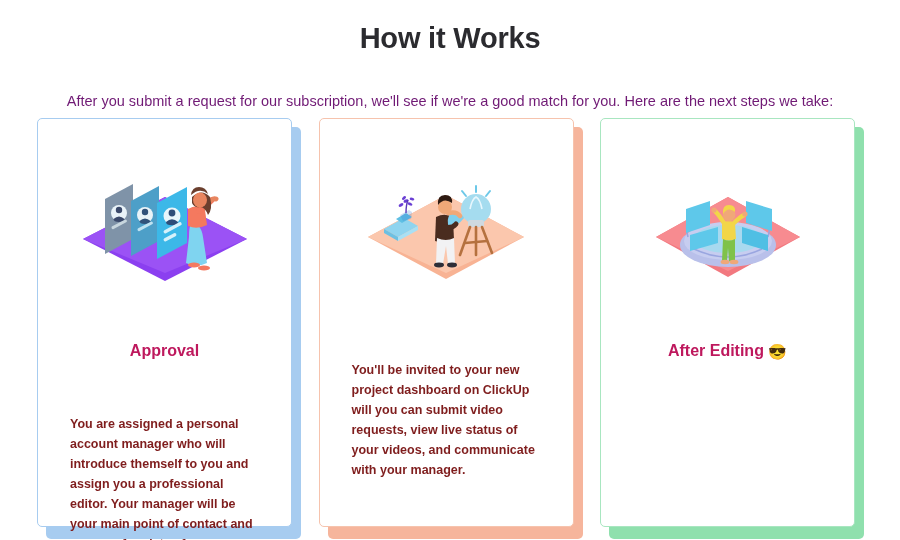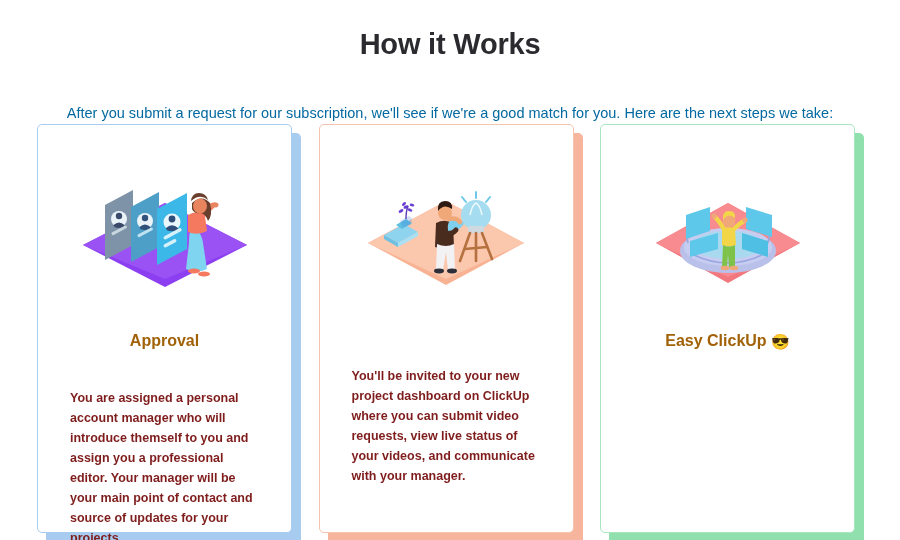--- a/index.html
+++ b/index.html
@@ -11,36 +11,36 @@
     overflow: hidden;
   }
   .page {
     position: relative;
     width: 900px; height: 540px;
     background: #ffffff;
   }
 
   
   .page-title {
-    margin: 18px;
+    margin: 12px;
     padding-top: 6px;
     text-align: center;
     font-size: 29px;
     font-weight: 700;
     letter-spacing: -0.2px;
     color: #2b2b2f;
     line-height: 40px;
   }
   .page-subtitle {
     margin: 0;
     padding-top: 20px;
     text-align: center;
     font-size: 14.5px;
     font-weight: 400;
-    color: #0369a1;
+    color: #701a75;
     line-height: 22px;
   }
 
   
   .cards {
     position: absolute;
     top: 106px;
     left: 37px;
     width: 826px;
     display: flex;
@@ -78,24 +78,24 @@
     height: 205px;
     display: flex;
     align-items: center;
     justify-content: center;
     flex: 0 0 auto;
   }
   .illus svg { display: block; }
 
   
   .card-title {
-    margin: 0;
+    margin: 16px;
     font-size: 16px;
     font-weight: 700;
-    color: #a16207;
+    color: #be185d;
     text-align: center;
     line-height: 22px;
     padding: 0 10px;
   }
   .card-title .emoji {
     font-size: 15px;
     vertical-align: -1px;
   }
   .card-body {
     margin: 16px;
@@ -230,21 +230,21 @@
 
             <path d="M81 81 q9 4 17 0 l1 26 q-5 2 -7 0 l-2 -18 l-3 18 q-3 2 -7 0z" fill="#f2f2f4"></path>
 
             <circle cx="89" cy="50" r="7" fill="#f0a878"></circle>
             <path d="M82 48 q6 -8 14 -2 q1 -8 -7 -8 q-8 0 -7 10z" fill="#2e1a12"></path>
 
             <ellipse cx="83" cy="108" rx="5" ry="2.4" fill="#2e2e38"></ellipse>
             <ellipse cx="96" cy="108" rx="5" ry="2.4" fill="#2e2e38"></ellipse>
           </svg>
         </div>
-        <p class="card-body">You'll be invited to your new project dashboard on ClickUp where you can submit video requests, view live status of your videos, and communicate with your manager.</p>
+        <p class="card-body">You'll be invited to your new project dashboard on ClickUp will you can submit video requests, view live status of your videos, and communicate with your manager.</p>
       </div>
     </div>
 
     <div class="card-wrap">
       <div class="card-shadow" style="background:#8fe0ad"></div>
       <div class="card" style="border-color:#a8e6c0">
         <div class="illus">
           <svg width="180" height="130" viewBox="0 0 180 130" xmlns="http://www.w3.org/2000/svg">
 
             <polygon points="90,40 162,80 90,120 18,80" fill="#f2787f"></polygon>
@@ -273,20 +273,20 @@
             <path d="M85 82 q6 3 12 0 l0 22 q-4 2 -6 0 l-1 -13 l-1 13 q-2 2 -5 0z" fill="#7fc24a"></path>
 
             <circle cx="91" cy="58" r="6.4" fill="#f0a878"></circle>
             <path d="M85 57 q5 -8 12 -2 q1 -7 -6 -7 q-7 0 -6 9z" fill="#f2d648"></path>
 
             <ellipse cx="87" cy="105" rx="4.4" ry="2.2" fill="#f0a878"></ellipse>
             <ellipse cx="96" cy="105" rx="4.4" ry="2.2" fill="#f0a878"></ellipse>
           </svg>
         </div>
         <h2 class="card-title">
-          <span>Easy ClickUp</span>
+          <span>After Editing</span>
           <span class="emoji">😎</span>
         </h2>
       </div>
     </div>
 
   </div>
 </div>
 
 </body></html>

